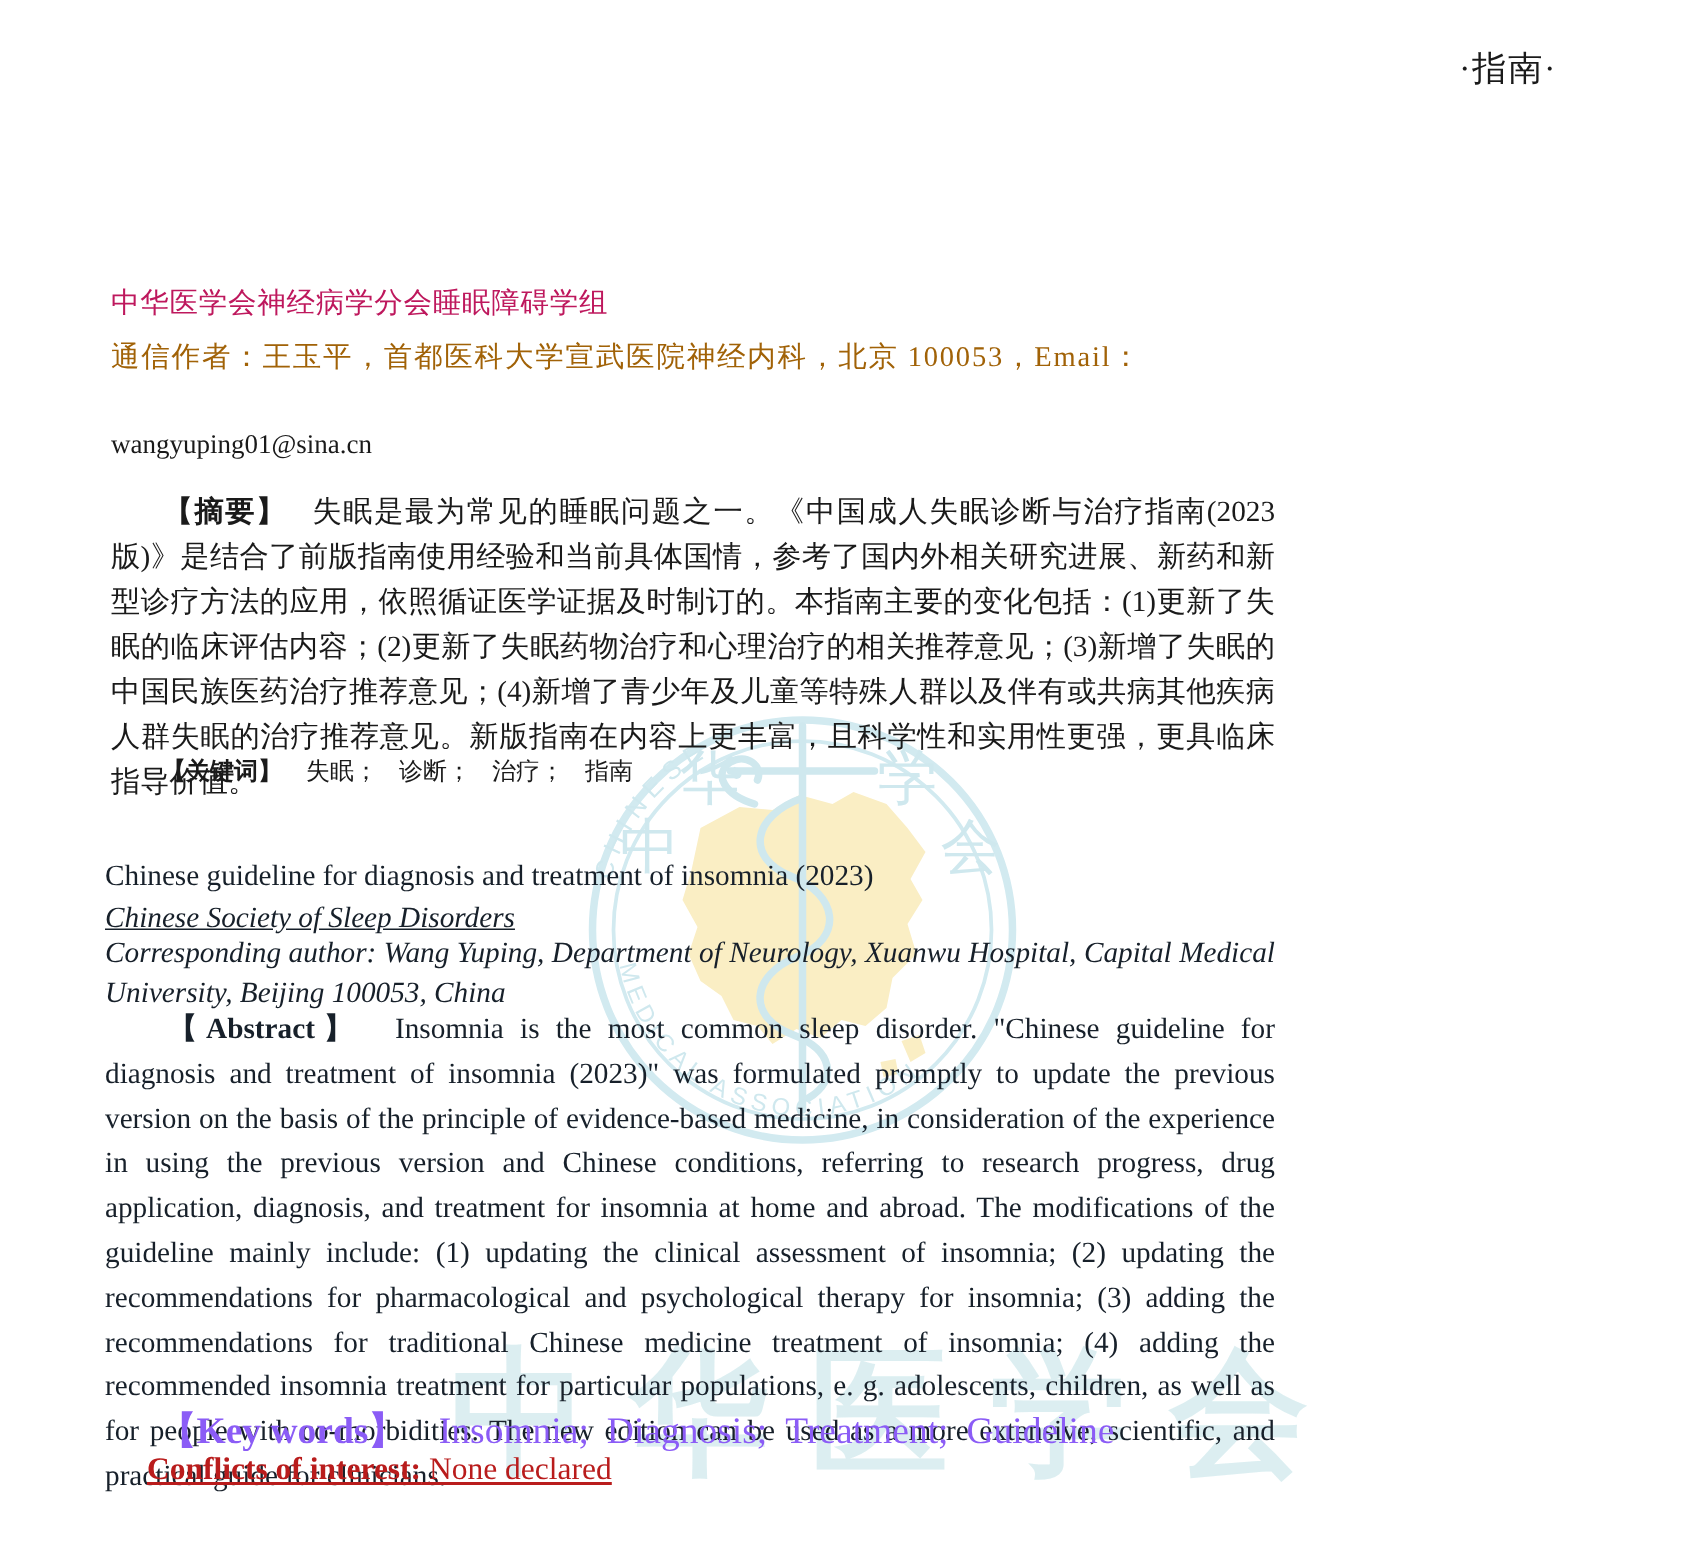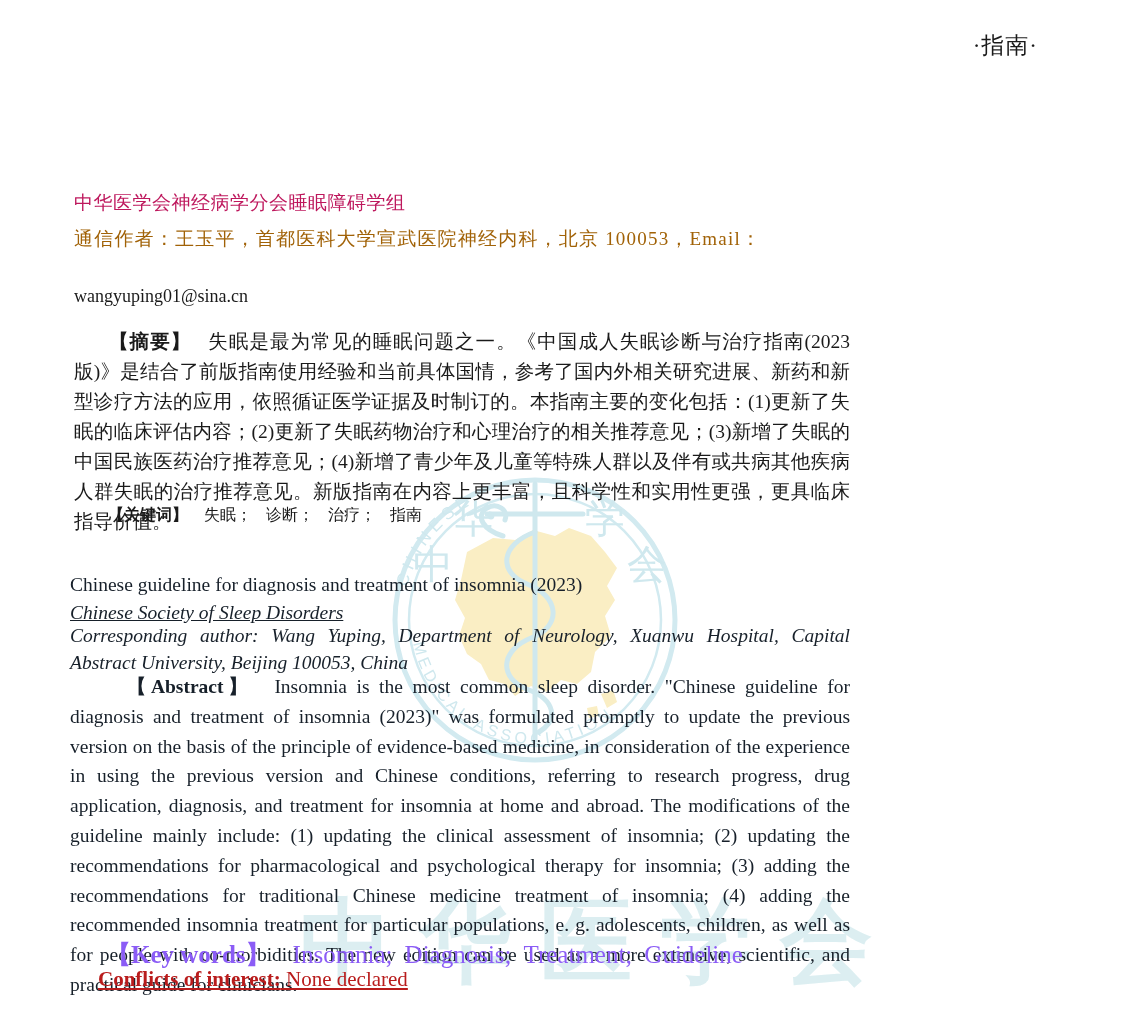--- a/index.html
+++ b/index.html
@@ -170,21 +170,21 @@
   .en-abstract {
     position: absolute;
     left: 70px;
     top: 672px;
     width: 780px;
     font-size: 19.5px;
     line-height: 29.8px;
     text-align: justify;
     color: #17202a;
   }
-  .en-abstract .lead-label { font-weight: bold; margin-left: 16px; }
+  .en-abstract .lead-label { font-weight: bold; }
   .en-indent { display: inline-block; width: 36px; }
   .en-gap { display: inline-block; width: 22px; }
 
   .en-keywords {
     position: absolute;
     left: 70px;
     top: 941px;
     width: 790px;
     font-size: 25px;
     line-height: 28px;
@@ -277,21 +277,21 @@
     </div>
 
     <div class="cn-keywords">
       <span class="cn-indent"></span><span class="lead-label">【关键词】</span><span class="cn-gap"></span><span>失眠；</span><span class="kw-sep"></span><span>诊断；</span><span class="kw-sep"></span><span>治疗；</span><span class="kw-sep"></span><span>指南</span>
     </div>
 
     <div class="en-title">Chinese guideline for diagnosis and treatment of insomnia (2023)</div>
 
     <div class="en-society">Chinese Society of Sleep Disorders</div>
 
-    <div class="en-corr">Corresponding author: Wang Yuping, Department of Neurology, Xuanwu Hospital, Capital Abstract University, Beijing 100053, China</div>
+    <div class="en-corr">Corresponding author: Wang Yuping, Department of Neurology, Xuanwu Hospital, Capital Medical University, Beijing 100053, China</div>
 
     <div class="en-abstract">
       <span class="en-indent"></span><span class="lead-label">【Abstract】</span><span class="en-gap"></span><span>Insomnia is the most common sleep disorder. "Chinese guideline for diagnosis and treatment of insomnia (2023)" was formulated promptly to update the previous version on the basis of the principle of evidence-based medicine, in consideration of the experience in using the previous version and Chinese conditions, referring to research progress, drug application, diagnosis, and treatment for insomnia at home and abroad. The modifications of the guideline mainly include: (1) updating the clinical assessment of insomnia; (2) updating the recommendations for pharmacological and psychological therapy for insomnia; (3) adding the recommendations for traditional Chinese medicine treatment of insomnia; (4) adding the recommended insomnia treatment for particular populations, e. g. adolescents, children, as well as for people with co-morbidities. The new edition can be used as a more extensive, scientific, and practical guide for clinicians.</span>
     </div>
 
     <div class="en-keywords">
       <span class="en-indent"></span><span class="lead-label">【Key words】</span><span class="en-gap"></span><span>Insomnia;</span><span class="enkw-sep"></span><span>Diagnosis;</span><span class="enkw-sep"></span><span>Treatment;</span><span class="enkw-sep"></span><span>Guideline</span>
     </div>
 
     <div class="en-coi">

